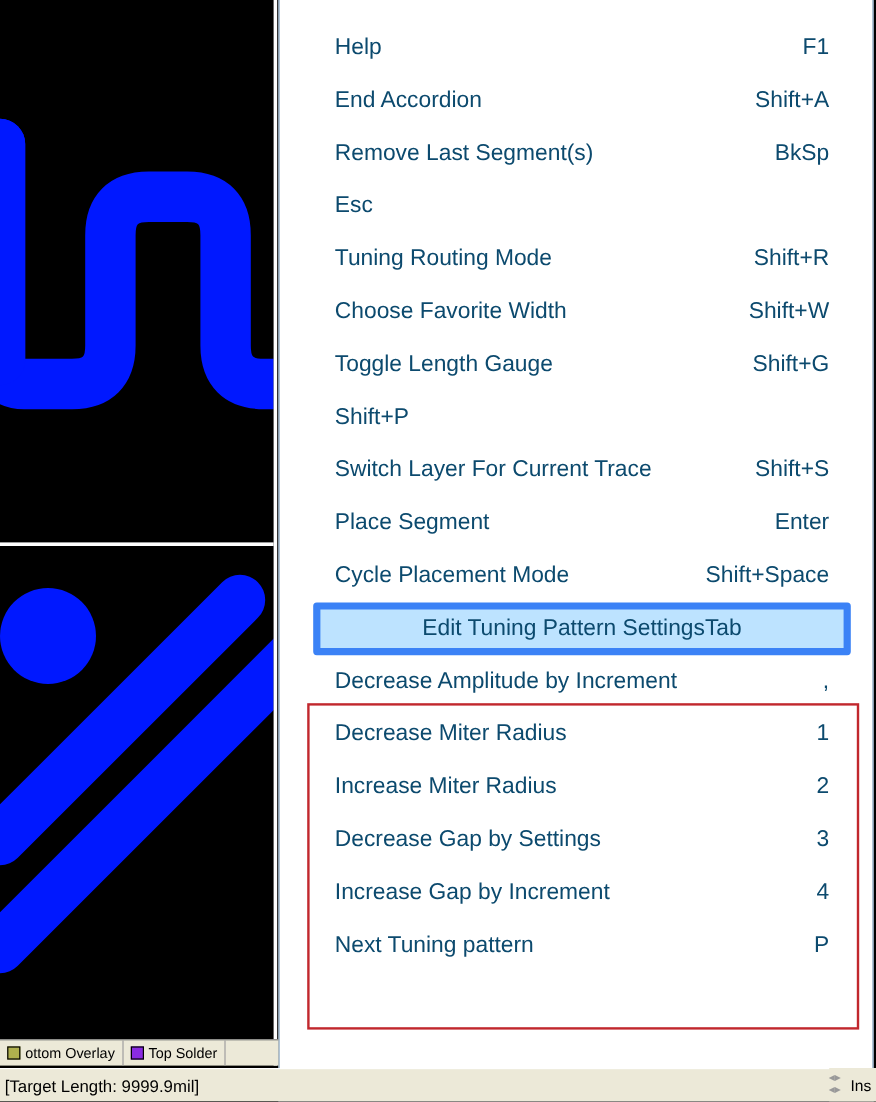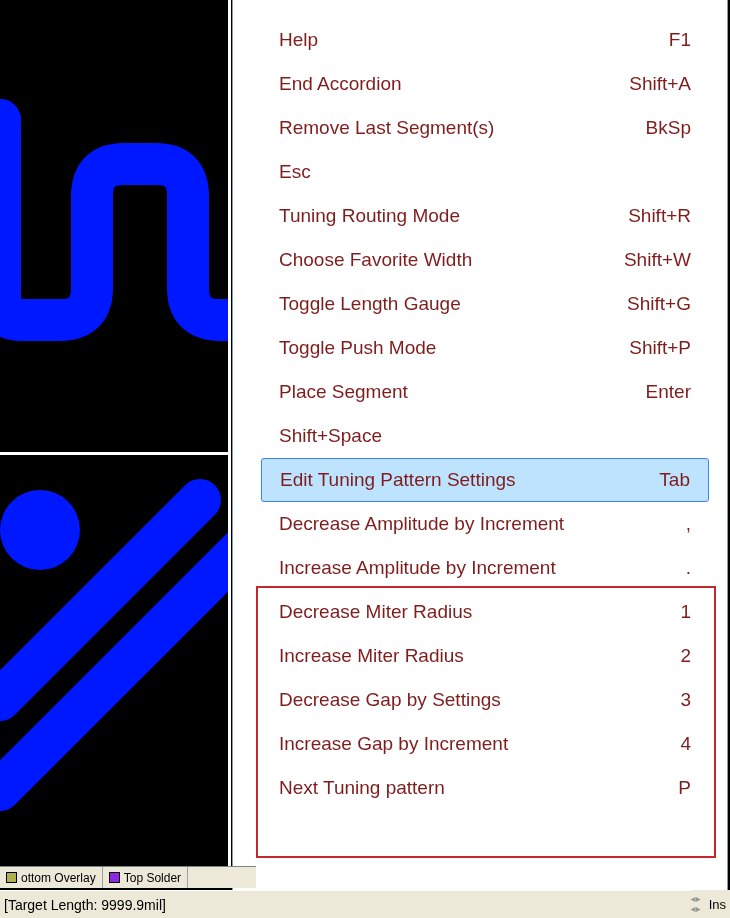--- a/index.html
+++ b/index.html
@@ -6,35 +6,35 @@
   html, body { width: 730px; height: 918px; overflow: hidden; font-family: "Segoe UI", "Microsoft YaHei", Tahoma, sans-serif; background: #000; }
   .stage { position: relative; width: 730px; height: 918px; background: #000; }
 
   
   .canvas { position: absolute; left: 0; top: 0; width: 228px; height: 888px; background: #000; }
   .canvas svg { position:absolute; left:0; top:0; }
   .divider-v { position:absolute; left:228px; top:0; width:3px; height:888px; background:#fff; }
   .divider-h { position:absolute; left:0; top:452px; width:228px; height:3px; background:#fff; }
 
   
-  .tabs { position:absolute; left:0; bottom:30px; height:22px; width:256px; background:#ece9d8; font-size:12px; display:flex; align-items:center; border-top:1px solid #808080; }
+  .tabs { position:absolute; left:0; bottom:30px; height:22px; width:232px; background:#ece9d8; font-size:12px; display:flex; align-items:center; border-top:1px solid #808080; }
   .tab { height:100%; padding:0 6px; border-right:1px solid #a0a0a0; display:flex; align-items:center; gap:4px; }
   .swatch { width:11px; height:11px; border:1px solid #000; display:inline-block; }
   .status { position:absolute; left:0; bottom:0; height:28px; width:730px; background:#ece9d8; font-size:14px; display:flex; align-items:center; padding:0 4px; border-top:1px solid #fff; }
   .status-right { position:absolute; right:0; bottom:0; height:28px; display:flex; align-items:center; gap:8px; padding-right:4px; font-size:13px; background:#ece9d8; }
   .chev { font-size:10px; line-height:10px; color:#999; display:flex; flex-direction:column; }
 
   
   .popup {
     position:absolute; left:232px; top:0; width:496px; height:918px;
     background:#fff; border-left:1px solid #7f9db9; border-right:1px solid #7f9db9;
   }
   .menu { position:absolute; left:28px; top:18px; width:448px; }
-  .item { display:flex; justify-content:space-between; align-items:center; height:44px; font-size:19px; color:#7f1d1d; padding:0 18px 0 18px; }
-  .item.highlight { background:#bde3ff; border:1px solid #3b82f6; border-radius:3px; }
+  .item { display:flex; justify-content:space-between; align-items:center; height:44px; font-size:19px; color:#0c4a6e; padding:0 18px 0 18px; }
+  .item.highlight { background:#bde3ff; border:6px solid #3b82f6; border-radius:3px;justify-content:center; }
   .redbox { position:absolute; border:2px solid #c1272d; pointer-events:none; }
 
 </style>
 </head>
 <body>
 
 <div class="stage">
 
   <div class="canvas">
     <svg width="228" height="888" viewBox="0 0 228 888">
@@ -73,41 +73,41 @@
         </div>
         <div class="item">
           <span>Choose Favorite Width</span>
           <span>Shift+W</span>
         </div>
         <div class="item">
           <span>Toggle Length Gauge</span>
           <span>Shift+G</span>
         </div>
         <div class="item">
-          <span>Toggle Push Mode</span>
           <span>Shift+P</span>
+        </div>
+        <div class="item">
+          <span>Switch Layer For Current Trace</span>
+          <span>Shift+S</span>
         </div>
         <div class="item">
           <span>Place Segment</span>
           <span>Enter</span>
         </div>
         <div class="item">
+          <span>Cycle Placement Mode</span>
           <span>Shift+Space</span>
         </div>
         <div class="item highlight">
           <span>Edit Tuning Pattern Settings</span>
           <span>Tab</span>
         </div>
         <div class="item">
           <span>Decrease Amplitude by Increment</span>
           <span>,</span>
-        </div>
-        <div class="item">
-          <span>Increase Amplitude by Increment</span>
-          <span>.</span>
         </div>
         <div class="item">
           <span>Decrease Miter Radius</span>
           <span>1</span>
         </div>
         <div class="item">
           <span>Increase Miter Radius</span>
           <span>2</span>
         </div>
         <div class="item">

